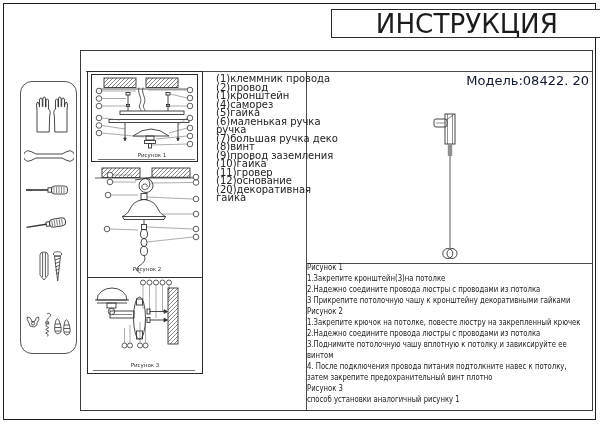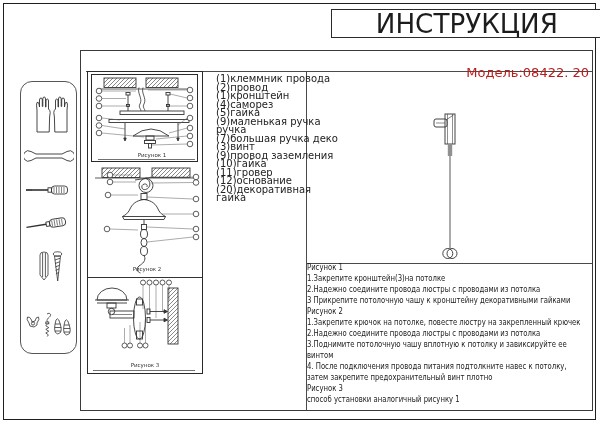--- a/index.html
+++ b/index.html
@@ -10,21 +10,21 @@
   .title-box{position:absolute;left:331px;top:9px;width:272px;height:29px;
         border:1.3px solid #2a2a2a;box-sizing:border-box;display:flex;
         align-items:center;justify-content:center;background:#fff;}
   .title-text{font-size:27px;line-height:1;white-space:nowrap;font-weight:normal;
         transform:scaleX(.97);letter-spacing:0;}
   .main-box{position:absolute;left:80px;top:50px;width:513px;height:361px;
         border:1px solid #3a3a3a;box-sizing:border-box;background:#fff;}
   .top-hline{position:absolute;left:5px;right:0;top:20px;border-top:1px solid #4a4a4a;}
   .right-divider{position:absolute;left:225px;top:20px;bottom:0;border-left:1px solid #4a4a4a;}
   .mid-hline{position:absolute;left:225px;right:0;top:212px;border-top:1px solid #4a4a4a;}
-  .model{position:absolute;top:14px;right:3px;font-size:13px;white-space:nowrap;color:#b91c1c;}
+  .model{position:absolute;top:22px;right:3px;font-size:13px;white-space:nowrap;color:#0f172a;}
   .diagrams{position:absolute;left:6px;top:20px;width:116px;height:303px;
         border:1.5px solid #2a2a2a;box-sizing:border-box;background:#fff;}
   .fig1-box{position:absolute;left:3px;top:2px;width:107px;height:88px;
         border:1px solid #2a2a2a;box-sizing:border-box;}
   .fig2-svg{position:absolute;left:0;top:92px;}
   .fig2-rule{position:absolute;left:0;top:205px;width:100%;border-top:1px solid #333;}
   .fig3-svg{position:absolute;left:0;top:206px;}
   .parts{position:absolute;left:135px;top:24px;width:88px;font-size:10px;
         line-height:8.5px;white-space:nowrap;color:#222;}
   .lamp-svg{position:absolute;left:330px;top:55px;}
@@ -311,24 +311,24 @@
       </svg>
     </div>
 
     <div class="parts">
 
     <div class="part-line">(1)клеммник провода</div>
         <div class="part-line">(2)провод</div>
         <div class="part-line">(1)кронштейн</div>
         <div class="part-line">(4)саморез</div>
         <div class="part-line">(5)гайка</div>
-        <div class="part-line">(9)маленькая ручка</div>
+        <div class="part-line">(6)маленькая ручка</div>
         <div class="part-line">ручка</div>
         <div class="part-line">(7)большая ручка деко</div>
-        <div class="part-line">(3)винт</div>
+        <div class="part-line">(8)винт</div>
         <div class="part-line">(9)провод заземления</div>
         <div class="part-line">(10)гайка</div>
         <div class="part-line">(11)гровер</div>
         <div class="part-line">(12)основание</div>
         <div class="part-line">(20)декоративная</div>
         <div class="part-line">гайка</div>
       </div>
 
     <svg class="lamp-svg" width="90" height="160" viewBox="0 0 90 160">
       <g fill="none" stroke="#444" stroke-width="1">

